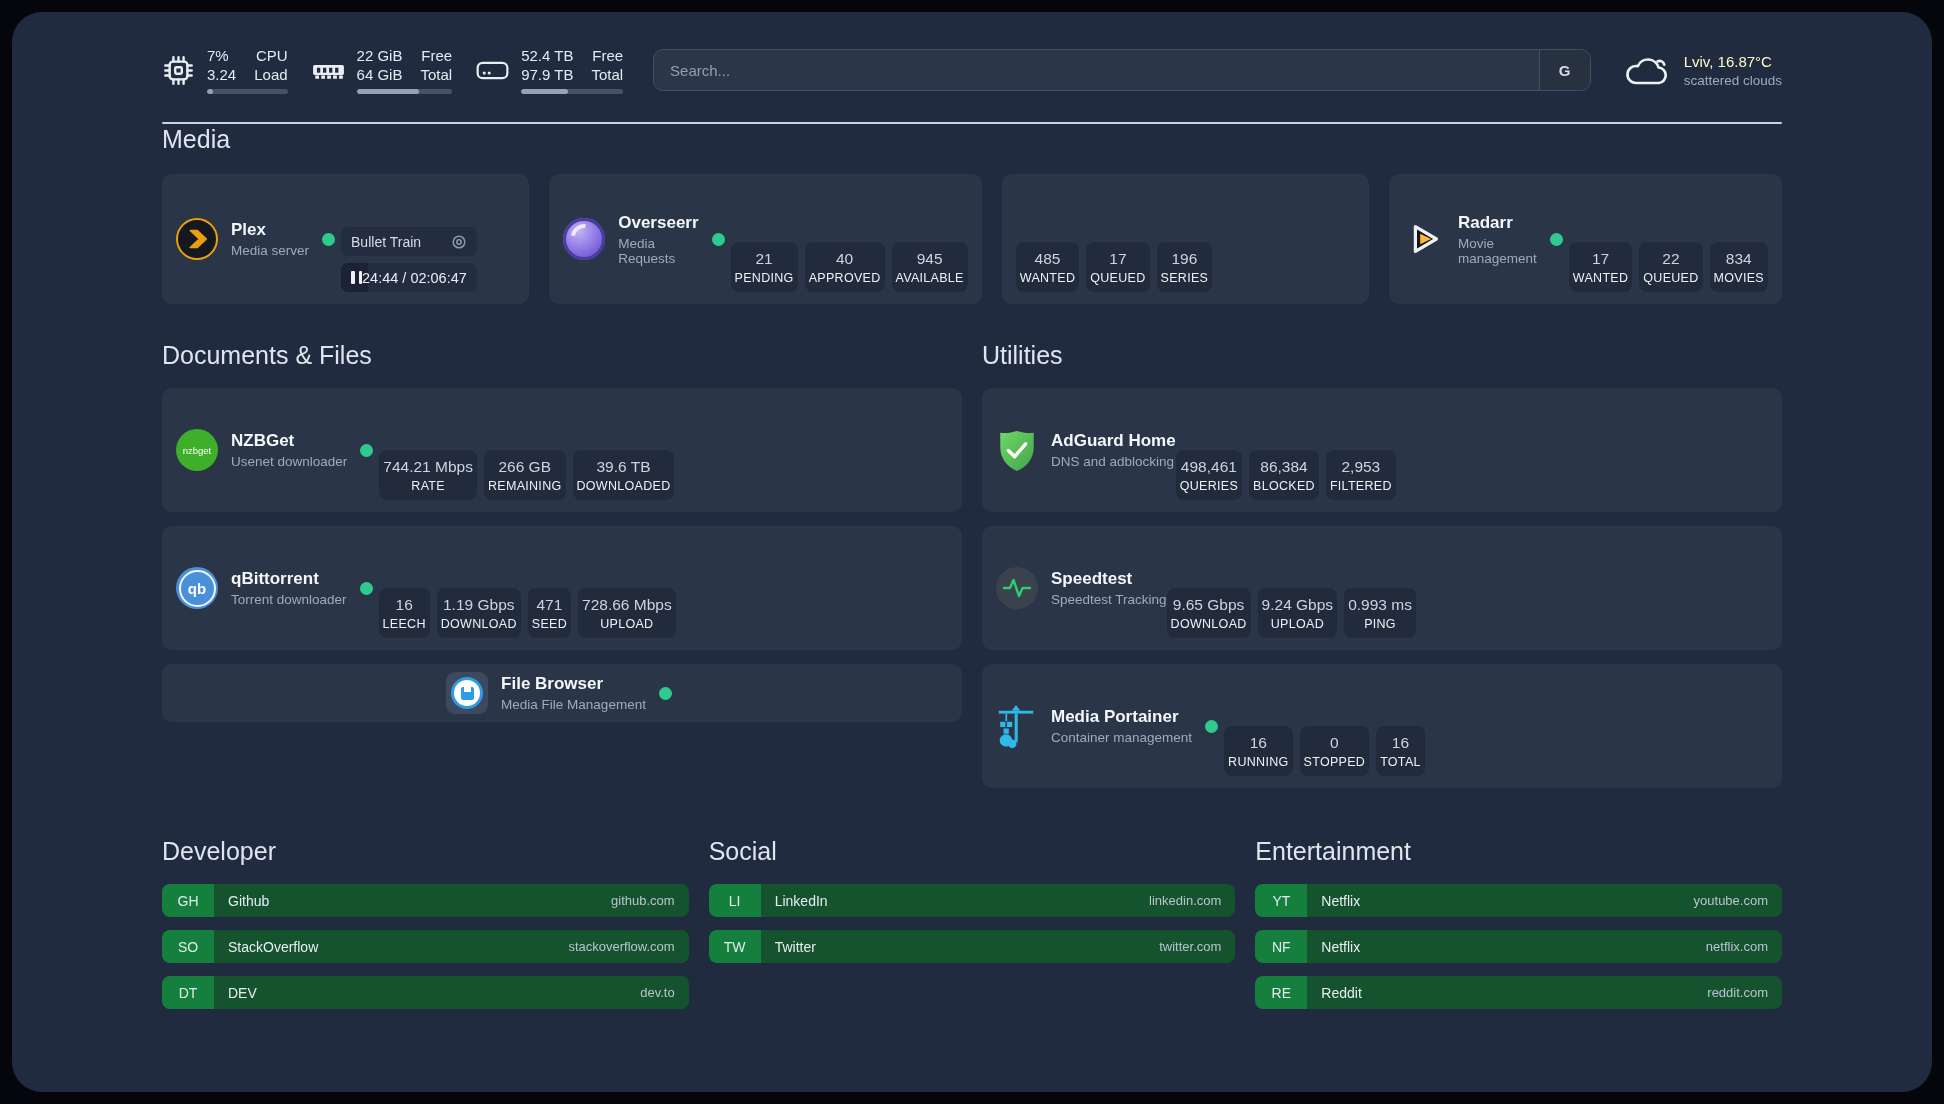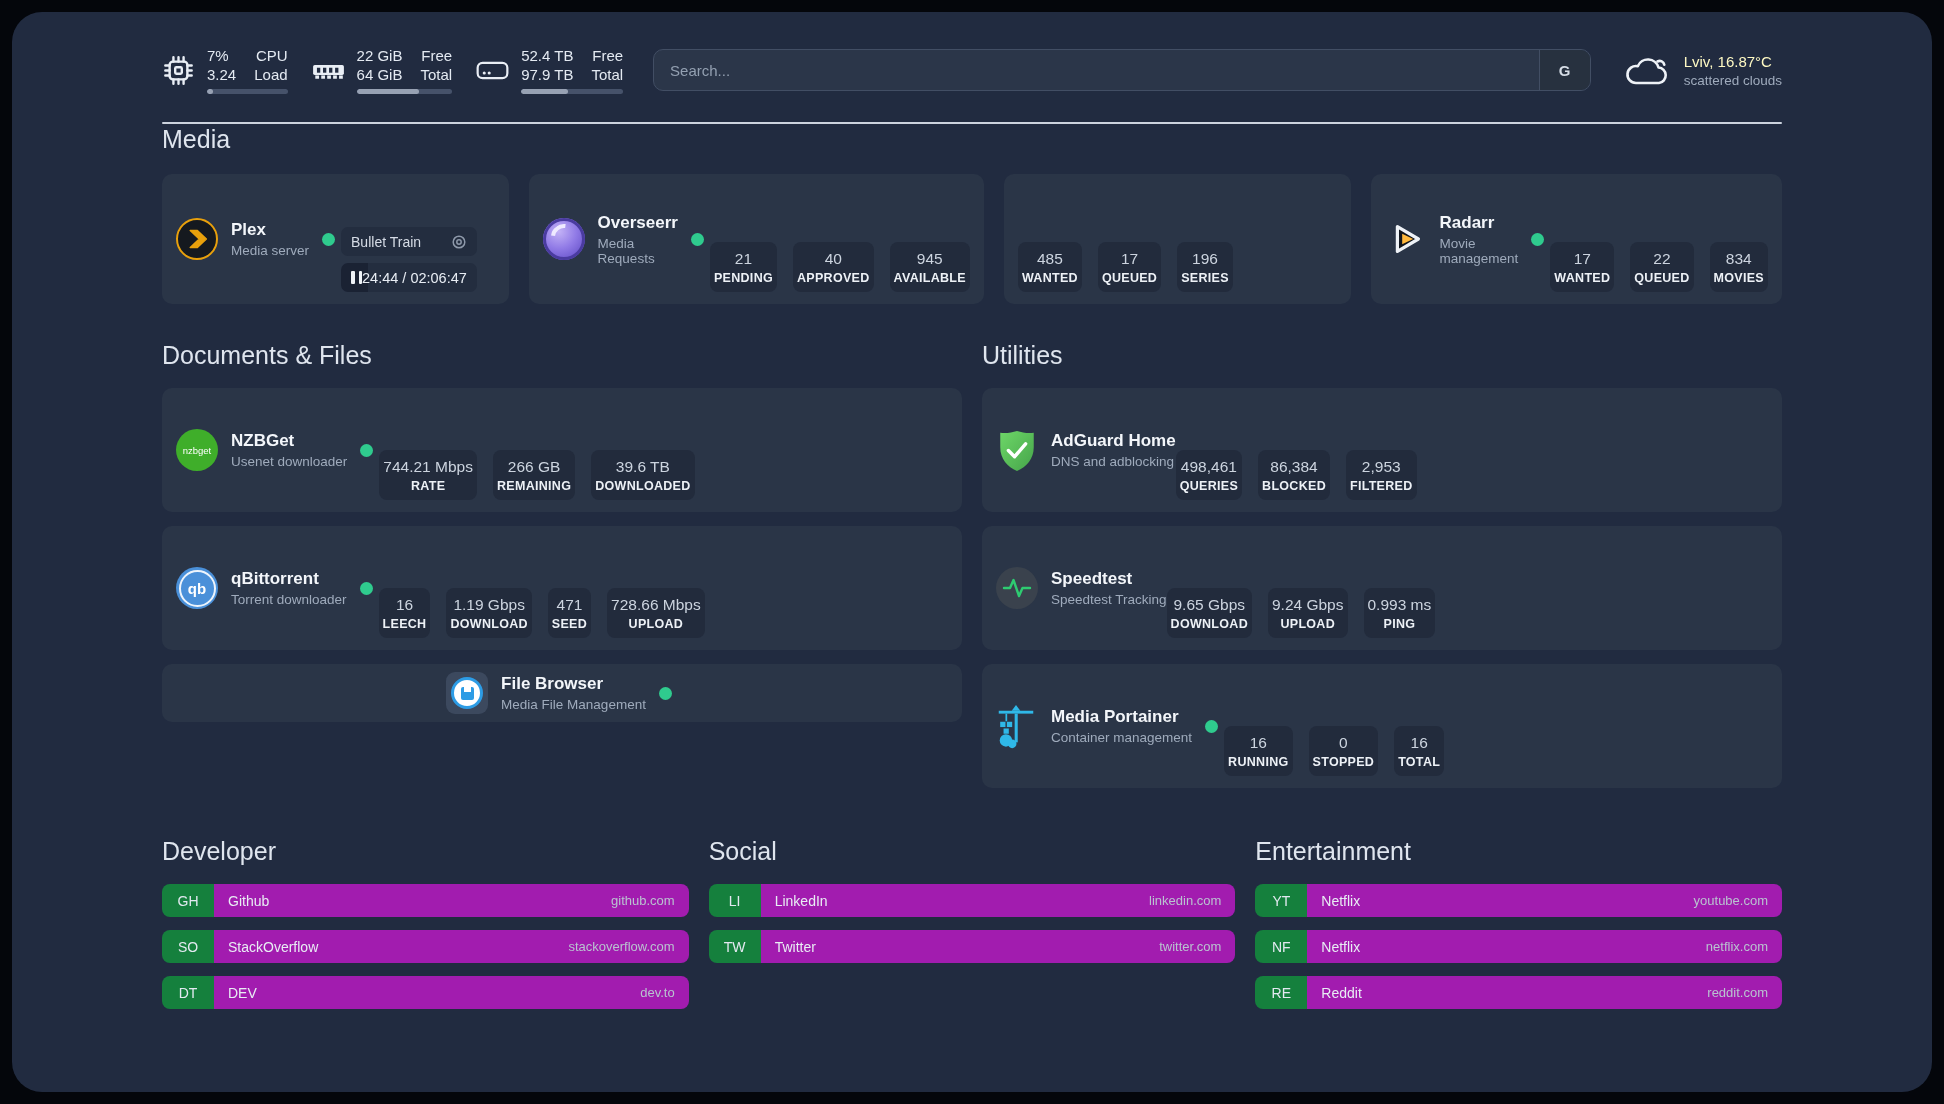--- a/index.html
+++ b/index.html
@@ -37,45 +37,45 @@
 
   .card{background:#2a3547;border-radius:10px;padding:12px 14px;box-sizing:border-box;height:130px;display:flex;flex-direction:row;cursor:pointer}
   .card.h124{height:124px}
   .card.slim{height:58px;justify-content:center;padding:8px 14px}
   .card-head{display:flex;align-items:center;gap:13px}
   .app-text{flex:1;min-width:0}
   .app-title{font-size:17px;font-weight:700;color:#f3f6fa}
   .app-desc{font-size:13.5px;color:#9fabbc;margin-top:3px}
   .dot{width:13px;height:13px;border-radius:50%;background:#2fcb8e;margin-right:6px;flex:none}
 
-  .stats{display:flex;gap:16px;margin-top:auto}
+  .stats{display:flex;gap:7px;margin-top:auto}
   .stat{flex:1;background:#222b3c;border-radius:8px;text-align:center;padding:8px 4px 7px}
   .stat .v{font-size:15.5px;color:#ccd4df;white-space:nowrap}
-  .stat .l{font-size:12.5px;font-weight:700;color:#edf1f6;margin-top:3px;letter-spacing:.3px;white-space:nowrap}
+  .stat .l{font-size:12.5px;font-weight:400;color:#edf1f6;margin-top:3px;letter-spacing:.3px;white-space:nowrap}
 
   
   .player{margin-top:auto;display:flex;flex-direction:column;gap:7px}
   .player-row{height:29px;background:#232d3f;border-radius:7px;display:flex;align-items:center;padding:0 10px;position:relative;overflow:hidden}
   .pr-title{font-size:14px;color:#d6dce6;flex:1}
   .disc-icon{width:16px;height:16px;flex:none}
   .pfill{position:absolute;left:0;top:0;bottom:0;background:#1a2233;border-radius:7px 0 0 7px}
   .pause{position:relative;display:flex;gap:4px}
   .pause i{display:block;width:3.5px;height:13px;background:#eef2f7;border-radius:1px}
   .ptime{position:relative;margin-left:auto;font-size:14.5px;color:#e8edf4;white-space:nowrap}
 
   .cols2{display:grid;grid-template-columns:1fr 1fr;gap:20px;margin-top:36px}
   .col h2.section{margin-bottom:18px}
   .col .card + .card{margin-top:14px}
 
   
   .bookmarks{display:grid;grid-template-columns:repeat(3,1fr);gap:20px;margin-top:48px}
   .bm-list{display:flex;flex-direction:column;gap:13px;margin-top:18px}
   .bm{display:flex;height:33px;border-radius:8px;overflow:hidden;text-decoration:none;cursor:pointer}
   .bm-abbr{width:52px;background:#15803d;color:#e3e9f1;font-size:14px;display:flex;align-items:center;justify-content:center;flex:none}
-  .bm-main{flex:1;background:#a21caf;display:flex;align-items:center;justify-content:space-between;padding:0 14px;min-width:0}
+  .bm-main{flex:1;background:#14532d;display:flex;align-items:center;justify-content:space-between;padding:0 14px;min-width:0}
   .bm-name{font-size:14px;color:#e8edf4}
   .bm-url{font-size:13px;color:#b9c3d0}
 
   
   .app-icon{width:42px;height:42px;flex:none;position:relative;box-sizing:border-box}
   .plex-ic{border-radius:50%;background:#15191f;border:2.5px solid #e8a00c;display:flex;align-items:center;justify-content:center}
   .overseerr-ic{border-radius:50%;background:radial-gradient(circle at 38% 32%,#c3b2f6 0%,#907ae6 45%,#6a55cc 80%,#5b48bb 100%);box-shadow:inset 0 0 0 3px #4a3ba0;overflow:hidden}
   .overseerr-ic::after{content:"";position:absolute;left:8px;top:6px;width:18px;height:18px;border-radius:50%;border:4px solid transparent;border-top-color:#efeaff;transform:rotate(-38deg)}
   .nzb-ic{border-radius:50%;background:#3fae2a;color:#fff;font-size:9.5px;display:flex;align-items:center;justify-content:center}
   .qb-ic{border-radius:50%;background:#4a90d9;color:#fff;font-weight:700;font-size:15px;display:flex;align-items:center;justify-content:center}

